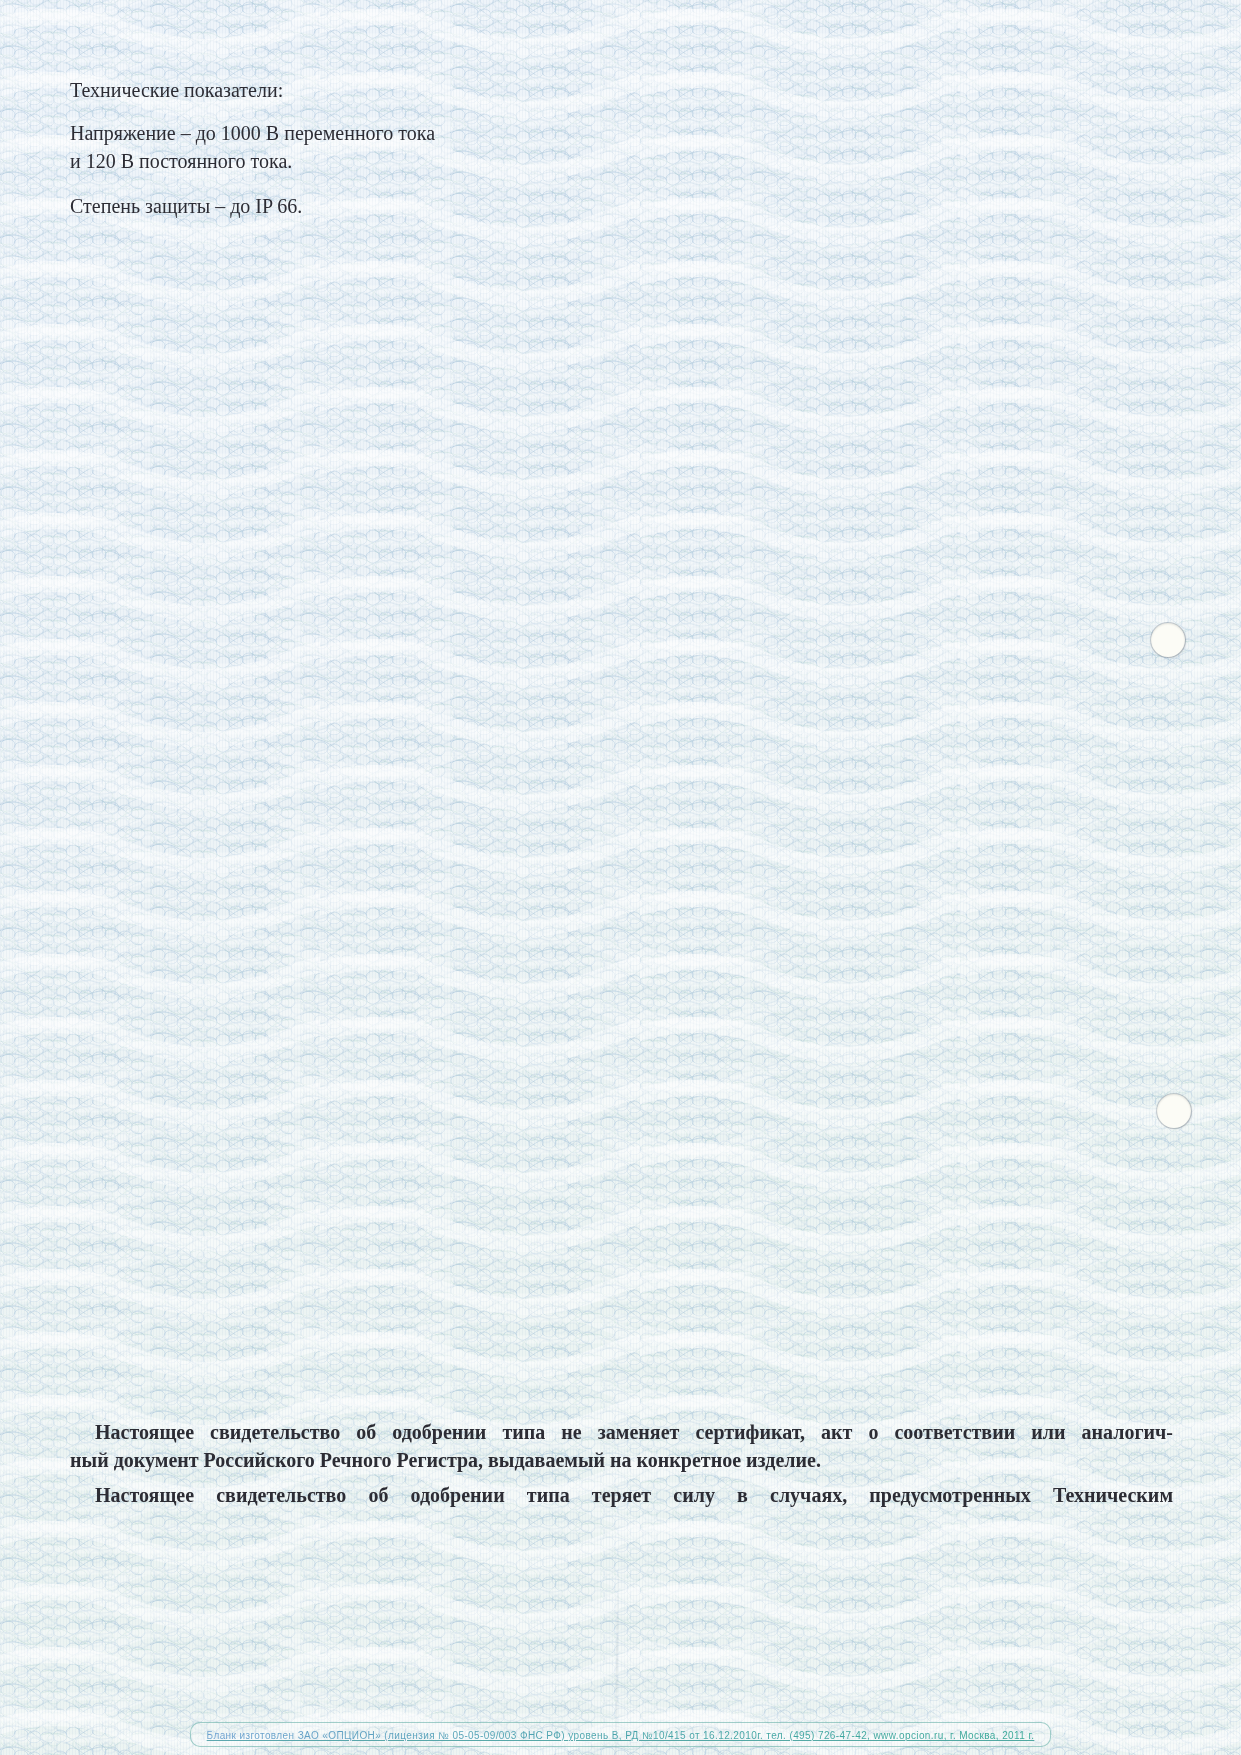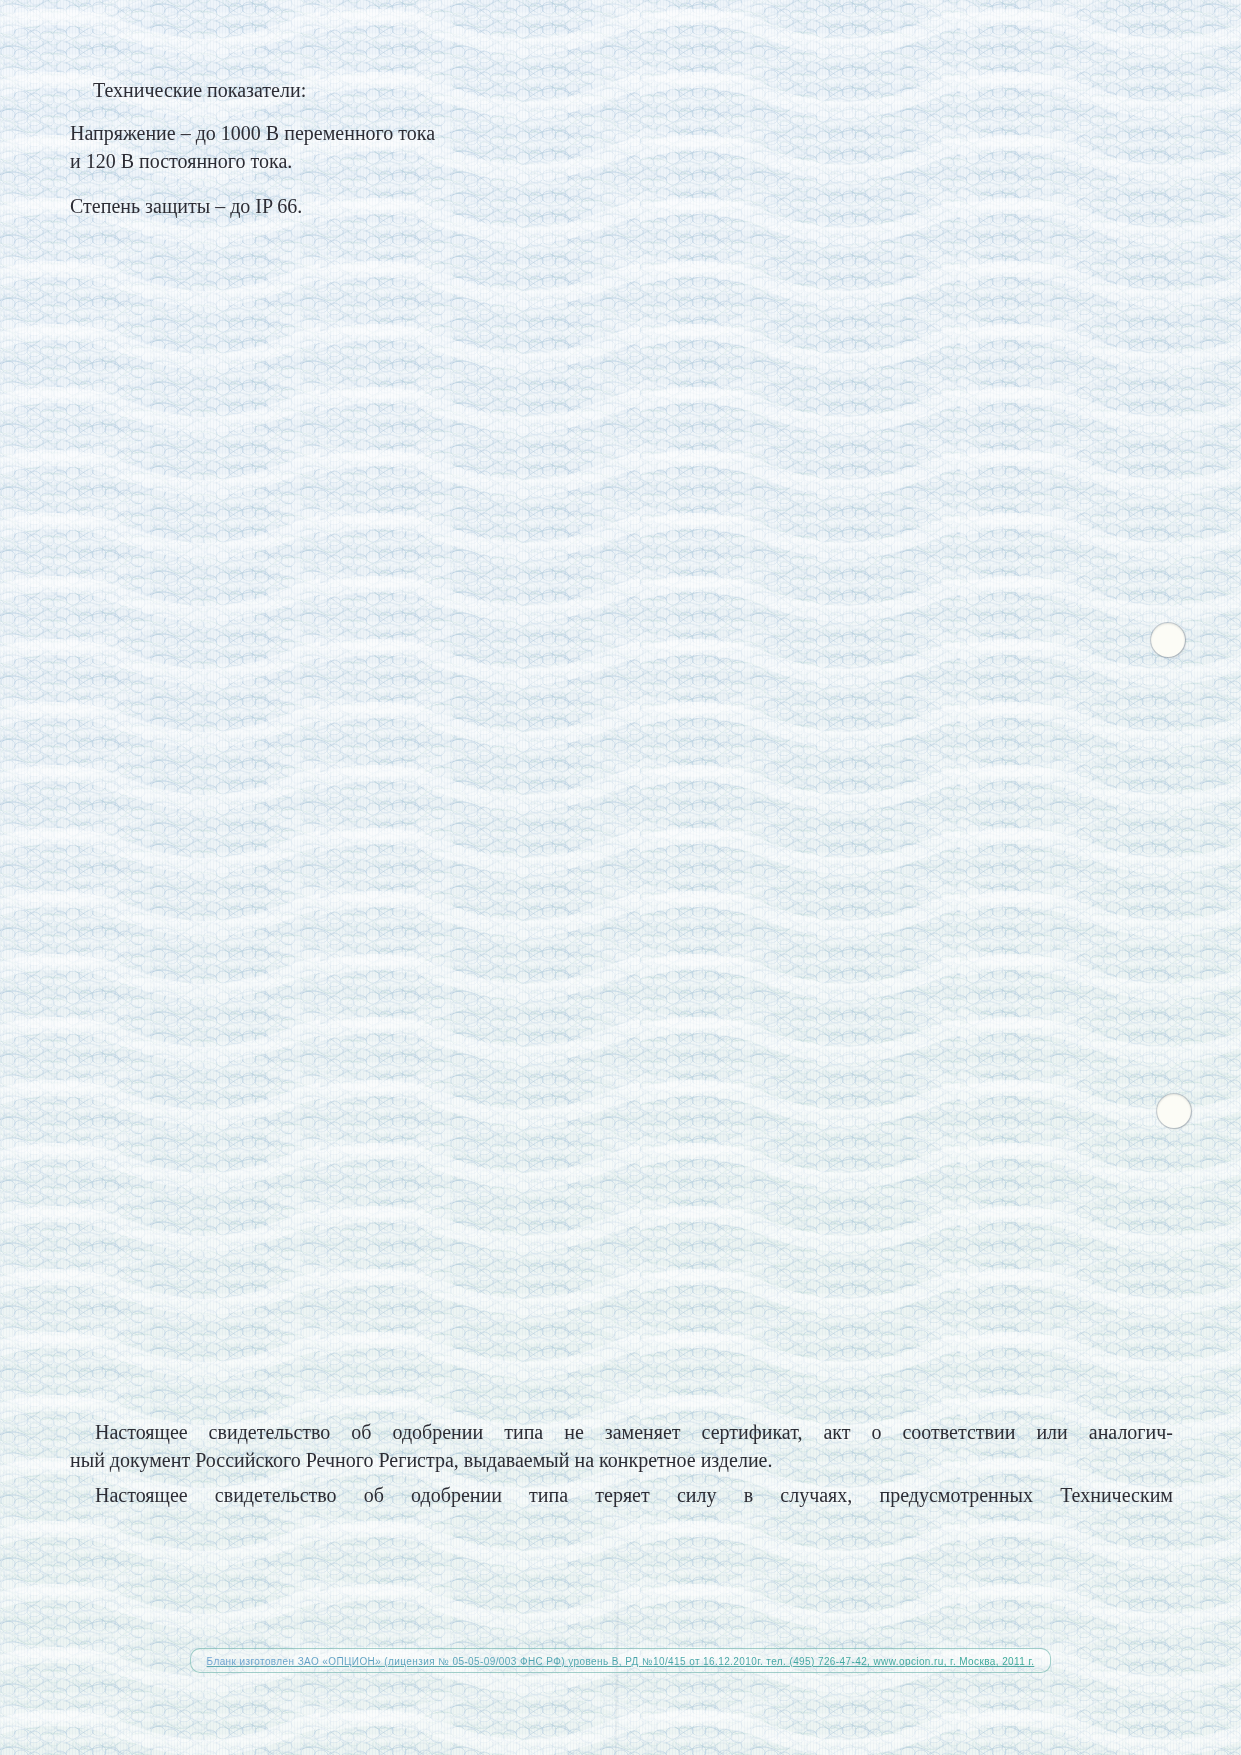--- a/index.html
+++ b/index.html
@@ -51,42 +51,42 @@
   }
   .tech {
     position: absolute;
     left: 70px;
     top: 76px;
     width: 640px;
     font-size: 20px;
     line-height: 28px;
   }
   .tech p { margin: 0; }
-  .tech .title { margin-left: 23px; }
+  .tech .title { }
   .tech .mt-voltage { margin-top: 15px; }
   .tech .mt-protection { margin-top: 17px; }
   .notes {
     position: absolute;
     left: 70px;
     top: 1418px;
     width: 1103px;
     font-size: 20px;
     line-height: 28px;
   }
-  .notes p { margin: 0; }
+  .notes p { margin: 0; font-weight: bold; }
   .notes .jline {
     text-align: justify;
     text-align-last: justify;
   }
   .notes .indent { text-indent: 25px; }
   .notes .para-gap { margin-top: 7px; }
   .imprint-box {
     position: absolute;
     left: 50%;
-    top: 1648px;
+    top: 1722px;
     transform: translateX(-50%);
     border: 1px solid rgba(90, 170, 160, 0.55);
     border-radius: 10px;
     padding: 2px 16px 3px 16px;
     white-space: nowrap;
     background: rgba(255, 255, 255, 0.25);
   }
   .imprint-text {
     font-family: "Liberation Sans", sans-serif;
     font-size: 10px;

